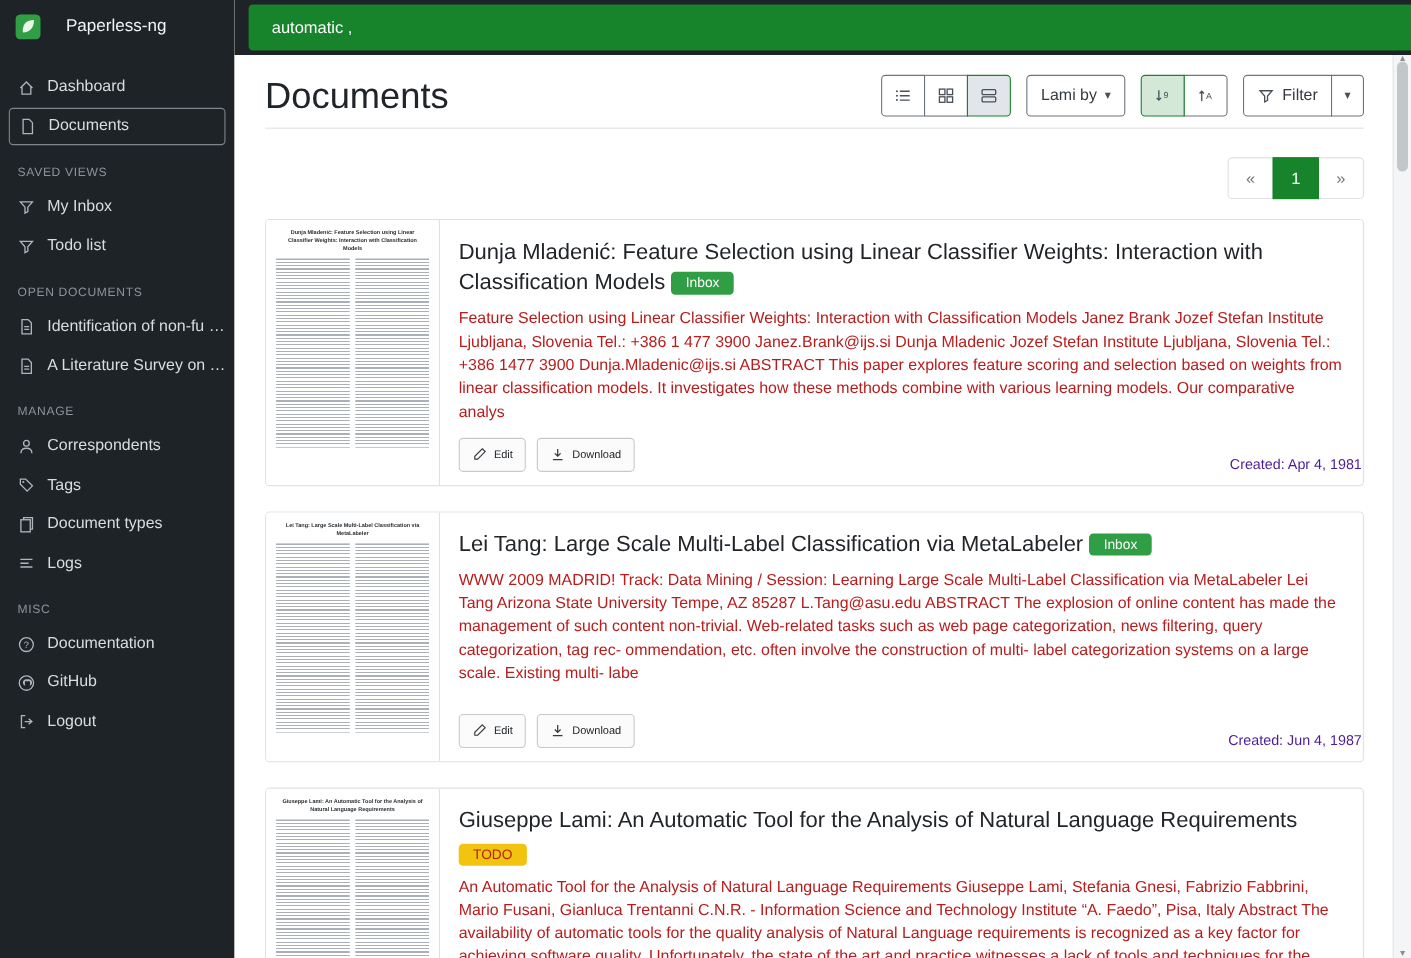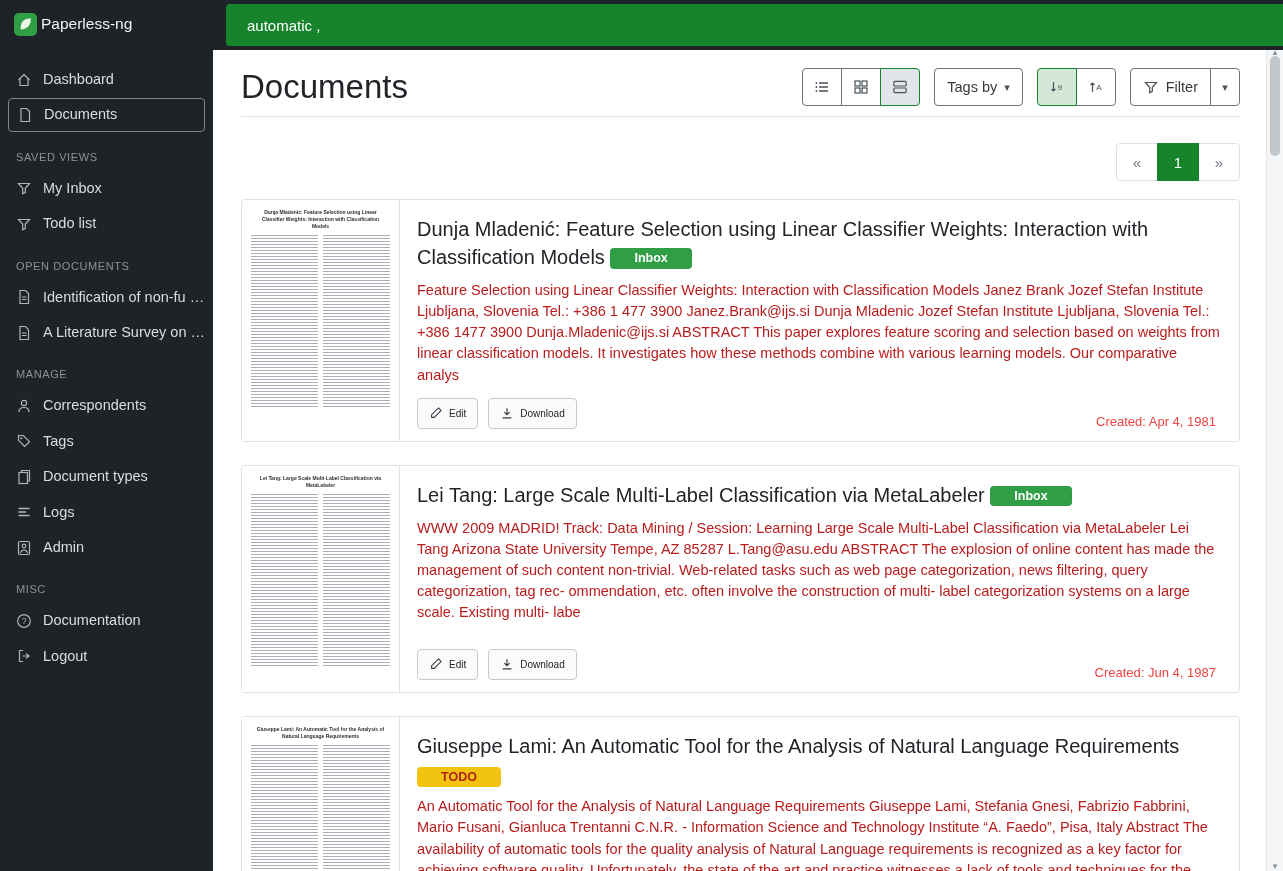--- a/index.html
+++ b/index.html
@@ -4,21 +4,21 @@
 <title>Paperless-ng</title>
 <style>
   * { margin:0; padding:0; box-sizing:border-box; }
   html,body { width:1283px; height:871px; overflow:hidden;
     font-family:"Liberation Sans", sans-serif; background:#fff; color:#212529; }
   .app { display:flex; width:100%; height:100%; }
 
   
   .sidebar { width:213px; flex-shrink:0; background:var(--sidebar_bg,#1e2327);
     color:#dee2e6; height:100%; overflow:hidden; }
-  .brand { height:48px; display:flex; align-items:center; gap:4px; padding:0 14px; }
+  .brand { height:48px; display:flex; align-items:center; gap:23px; padding:0 14px; }
   .brand-logo { width:23px; height:23px; flex-shrink:0; }
   .brand-name { font-size:15.5px; color:#f1f3f5; }
   .nav { padding-top:14px; }
   .nav-item { display:flex; align-items:center; gap:11px; padding:9px 16px;
     font-size:14.5px; color:#d8dde1; cursor:pointer; line-height:1.2; white-space:nowrap; }
   .nav-item .ico { width:16px; height:16px; flex-shrink:0; color:#aeb6bc; display:inline-flex; }
   .nav-item.active { border:1px solid #7d868d; border-radius:4px; margin:1px 8px;
     padding:7px 8px; }
   .section-title { padding:18px 16px 8px; font-size:11px; letter-spacing:.6px;
     color:#8b939a; }
@@ -72,32 +72,32 @@
     padding:7px 6px; cursor:pointer; overflow:hidden; }
   .thumb-title { font-size:5px; font-weight:bold; text-align:center; color:#2b2f33;
     line-height:1.35; margin:2px 6px 6px; }
   .thumb-cols { display:flex; gap:5px; padding:0 3px; height:172px; }
   .tcol { flex:1; background:repeating-linear-gradient(to bottom,
       #aab0b6 0, #aab0b6 1px, transparent 1px, transparent 3px); }
   .card-body { flex:1; padding:15px 17px 12px; position:relative; display:flex;
     flex-direction:column; }
   .card-title { font-size:20px; font-weight:400; line-height:1.4; color:#212529;
     margin-bottom:9px; cursor:pointer; }
-  .badge { display:inline-block; font-size:12.5px; font-weight:700; line-height:1;
-    padding:4px 24px; border-radius:4px; vertical-align:2px; cursor:pointer; }
+  .badge { display:inline-block; font-size:12.5px; font-weight:400; line-height:1;
+    padding:4px 13px; border-radius:4px; vertical-align:2px; cursor:pointer; }
   .badge-inbox { background:var(--badge_inbox,#2f9e44); color:#fff; }
   .badge-todo { background:var(--badge_todo_bg,#f2c40f); color:var(--badge_todo_text,#b02418); }
   .badge-row { margin:-2px 0 9px; }
   .excerpt { font-size:14.5px; line-height:1.46; color:#b91c1c; margin-bottom:auto; }
   .card-actions { display:flex; gap:10px; margin-top:12px; }
   .btn-sm { height:31px; border:1px solid #c4c9ce; border-radius:4px; background:#fbfbfc;
     color:#212529; font-size:10px; font-family:inherit; display:inline-flex;
     align-items:center; gap:6px; padding:0 11px; cursor:pointer; }
   .btn-sm .bico { width:14px; height:14px; display:inline-flex; color:#343a40; }
-  .created { position:absolute; right:23px; bottom:12px; font-size:13px; color:#ef4444; }
+  .created { position:absolute; right:1px; bottom:12px; font-size:13px; color:#4c1d95; }
 
   
   .scrollbar { position:absolute; right:0; top:50px; bottom:0; width:17px;
     background:#f4f5f6; border-left:1px solid #e3e5e7; cursor:pointer; }
   .scroll-thumb { position:absolute; top:6px; left:3px; width:10px; height:100px;
     background:#c2c7cc; border-radius:5px; }
   .scroll-arrow { position:absolute; left:0; width:16px; text-align:center;
     font-size:8px; color:#8a9096; }
   .scroll-arrow.up { top:-2px; } .scroll-arrow.down { bottom:0; }
 </style>
@@ -202,40 +202,39 @@
         <span>Document types</span>
       </div>
       <div class="nav-item">
         <span class="ico">
             <svg viewBox="0 0 16 16" fill="none" stroke="currentColor" stroke-width="1.3">
               <path d="M2.5 4.5h11M2.5 8h7.5M2.5 11.5h11"></path>
             </svg>
           </span>
         <span>Logs</span>
       </div>
-      <div class="nav-item">
-        <span class="ico">
-            <svg viewBox="0 0 16 16" fill="none" stroke="currentColor" stroke-width="1.2">
-              <rect x="2.5" y="1.5" width="11" height="13" rx="1.5"></rect>
-              <circle cx="8" cy="6" r="1.8"></circle>
-              <path d="M4.5 13c.4-2 1.8-3 3.5-3s3.1 1 3.5 3"></path>
-            </svg>
-          </span>
-        <span>Admin</span>
-      </div>
 
       <div class="section-title">MISC</div>
       <div class="nav-item">
         <span class="ico">
             <svg viewBox="0 0 16 16" fill="none" stroke="currentColor" stroke-width="1.2">
               <circle cx="8" cy="8" r="6.3"></circle>
               <text x="8" y="11" text-anchor="middle" font-size="8.5" fill="currentColor" stroke="none">?</text>
             </svg>
           </span>
         <span>Documentation</span>
+      </div>
+      <div class="nav-item">
+        <span class="ico">
+            <svg viewBox="0 0 16 16">
+              <circle cx="8" cy="8" r="6.5" fill="none" stroke="currentColor" stroke-width="1.2"></circle>
+              <path d="M8 4.5c-2 0-3.2 1.3-3.2 3 0 1.4.8 2.4 2 2.8v-1.5c-.4-.6-.3-1.4.2-1.8-.2-.6 0-1 0-1 .5 0 1 .4 1 .4.6-.2 1.4-.2 2 0 0 0 .5-.4 1-.4 0 0 .2.4 0 1 .5.4.6 1.2.2 1.8v1.5c1.2-.4 2-1.4 2-2.8 0-1.7-1.2-3-3.2-3z" fill="currentColor"></path>
+            </svg>
+          </span>
+        <span>GitHub</span>
       </div>
       <div class="nav-item">
         <span class="ico">
             <svg viewBox="0 0 16 16" fill="none" stroke="currentColor" stroke-width="1.2">
               <path d="M7 2.5H3.5v11H7M10 5.5L13 8l-3 2.5M13 8H6.5"></path>
             </svg>
           </span>
         <span>Logout</span>
       </div>
     </nav>
@@ -281,21 +280,21 @@
                   <svg viewBox="0 0 16 16" fill="none" stroke="currentColor" stroke-width="1.2">
                     <rect x="1.8" y="2.4" width="12.4" height="4.6" rx="1"></rect>
                     <rect x="1.8" y="9" width="12.4" height="4.6" rx="1"></rect>
                   </svg>
                 </span>
             </button>
           </div>
 
           <div class="btn-group">
             <button class="btn">
-              <span>Tags by</span>
+              <span>Lami by</span>
               <span class="caret">▾</span>
             </button>
           </div>
 
           <div class="btn-group">
             <button class="btn icon-btn sort-active">
               <span class="bico">
                   <svg viewBox="0 0 16 16" fill="none" stroke="currentColor" stroke-width="1.2">
                     <path d="M4.5 3v9M2.5 10l2 2 2-2"></path>
                     <text x="11" y="10.5" text-anchor="middle" font-size="8" fill="currentColor" stroke="none">9</text>

